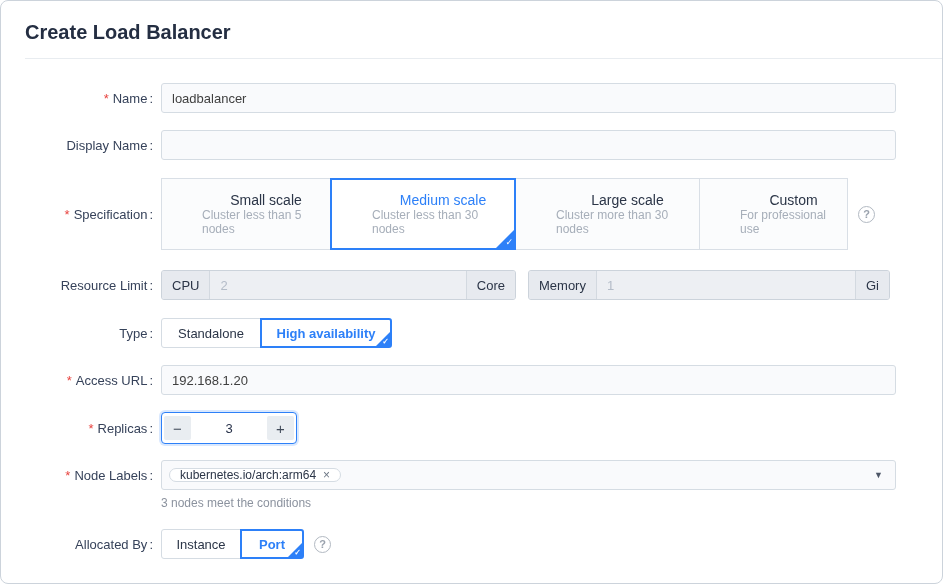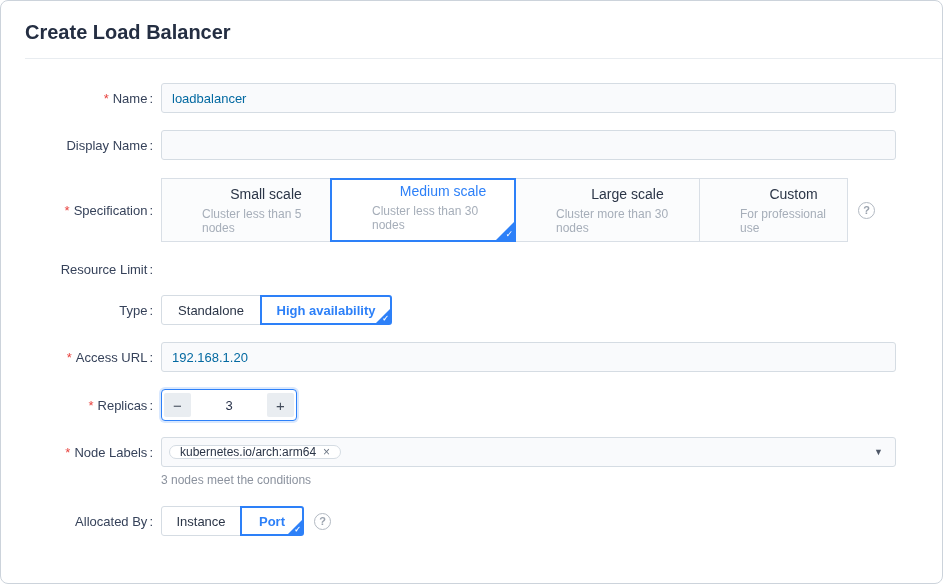--- a/index.html
+++ b/index.html
@@ -14,26 +14,26 @@
   .row { display:flex; align-items:center; }
   .mb16{margin-bottom:16px}.mb17{margin-bottom:17px}.mb18{margin-bottom:18px}.mb19{margin-bottom:19px}.mb20{margin-bottom:20px}
 
   .row-label { width:136px; flex:none; text-align:right; padding-right:8px; font-size:13px; color:#36425a; white-space:nowrap; }
   .req { color:#e8433f; margin-right:4px; }
   .colon { margin-left:2px; color:#36425a; }
   .row-control { flex:1; min-width:0; display:flex; align-items:center; }
   .row-control-col { flex:1; min-width:0; display:flex; flex-direction:column; }
 
   .text-input { width:100%; height:30px; background:#f9fafc; border:1px solid #d5dce3; border-radius:3px;
-                padding:0 10px; font-size:13px; color:#0369a1; font-family:inherit; outline:none; }
+                padding:0 10px; font-size:13px; color:#404040; font-family:inherit; outline:none; }
 
   
   .spec-cards { display:flex; align-items:stretch; }
-  .spec-card { height:64px; background:#fbfcfd; border:1px solid #d9dfe6; display:flex; flex-direction:column;
-               justify-content:center; align-items:center; gap:5px; position:relative; cursor:pointer;padding-left:40px; }
+  .spec-card { height:72px; background:#fbfcfd; border:1px solid #d9dfe6; display:flex; flex-direction:column;
+               justify-content:center; align-items:center; position:relative; cursor:pointer;padding-left:40px; }
   .spec-card + .spec-card { margin-left:-1px; }
   .spec-card.selected { background:#fff; border:2px solid #2d80f8; z-index:2; }
   .spec-title { font-size:14px; color:#2b3547; }
   .spec-card.selected .spec-title { color:#2d80f8; }
   .spec-sub { font-size:12px; color:#a6aeb9; }
   .w170{width:170px}.w186{width:186px}.w185{width:185px}.w149{width:149px}
 
   .corner-badge-tri { position:absolute; right:0; bottom:0; width:0; height:0;
                       border-bottom:18px solid #2d80f8; border-left:18px solid transparent; }
   .corner-badge-check { position:absolute; right:1px; bottom:0; color:#fff; font-size:9px; line-height:11px; }
@@ -138,20 +138,32 @@
           </div>
         </div>
         <div class="q-icon">?</div>
       </div>
     </div>
 
     <div class="row mb18">
       <div class="row-label">
         <span>Resource Limit</span><span class="colon">:</span>
       </div>
+      <div class="row-control">
+        <div class="res-group res-cpu">
+          <div class="res-fix res-prefix">CPU</div>
+          <input class="res-value" type="text" disabled="" value="2" style="">
+          <div class="res-fix res-suffix">Core</div>
+        </div>
+        <div class="res-group res-mem">
+          <div class="res-fix res-prefix">Memory</div>
+          <input class="res-value" type="text" disabled="" value="1" style="">
+          <div class="res-fix res-suffix">Gi</div>
+        </div>
+      </div>
     </div>
 
     <div class="row mb17">
       <div class="row-label">
         <span>Type</span><span class="colon">:</span>
       </div>
       <div class="row-control">
         <div class="seg-btn first w100">
           <span>Standalone</span>
         </div>

